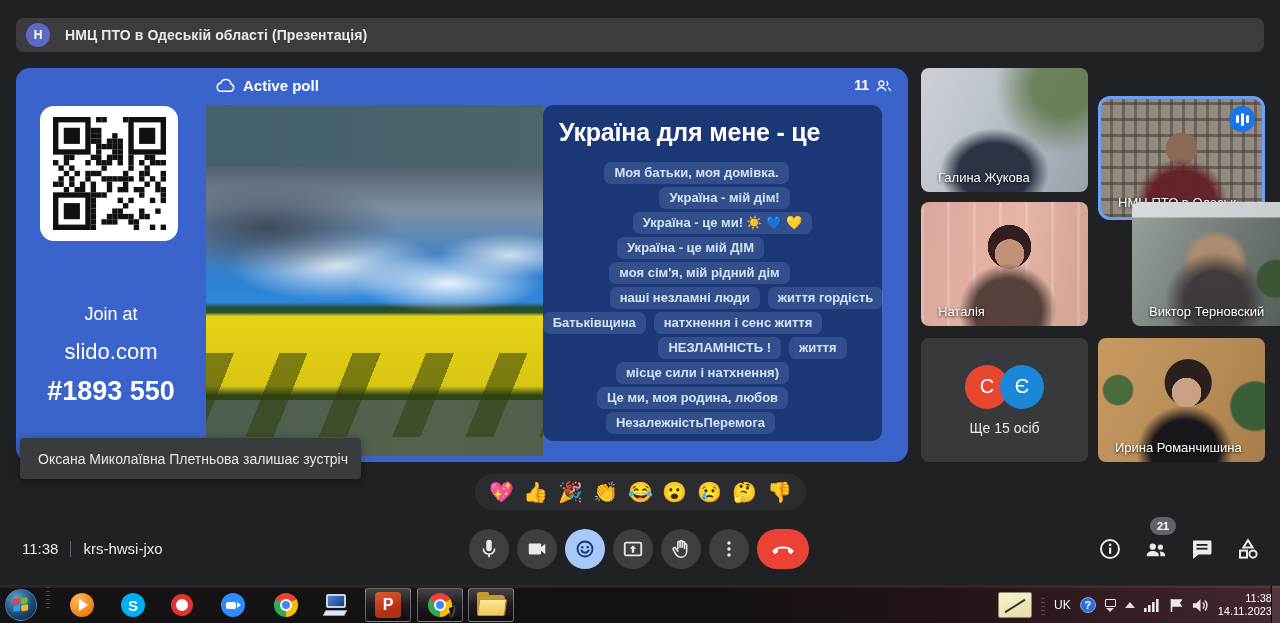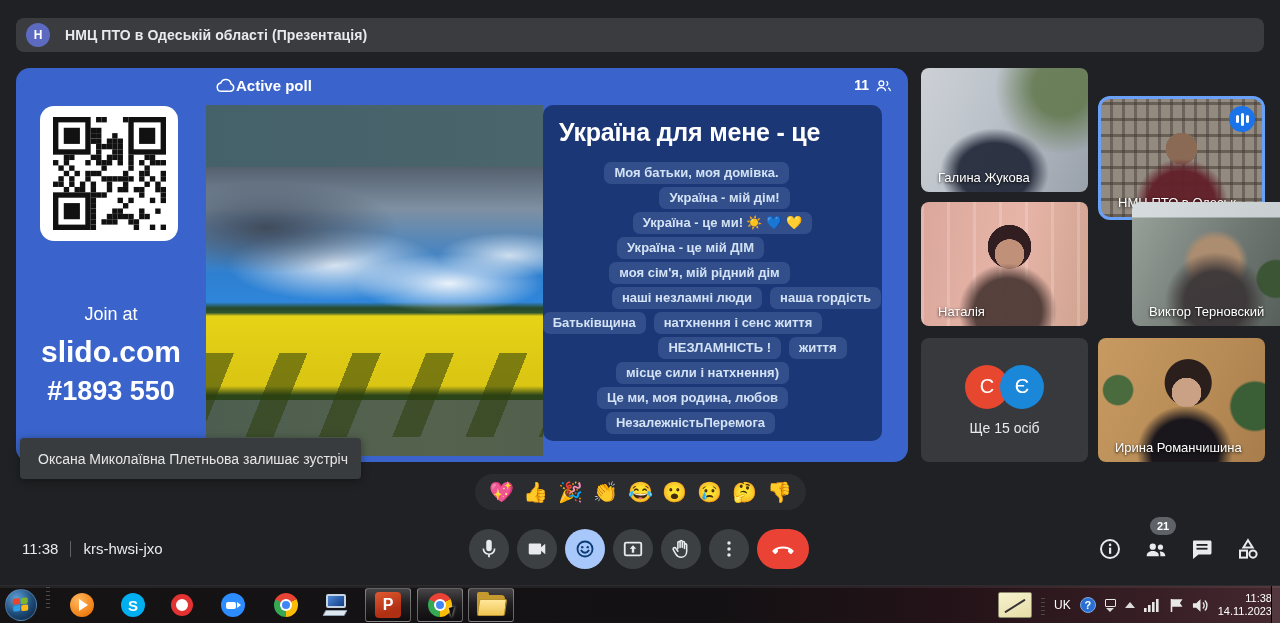--- a/index.html
+++ b/index.html
@@ -10,29 +10,29 @@
   
   .banner { position:absolute; left:16px; top:18px; width:1248px; height:34px;
             background:#3a3c40; border-radius:8px; display:flex; align-items:center; padding-left:10px; }
   .banner .avatar { width:24px; height:24px; border-radius:50%; background:#5c6bc0; color:#fff;
                     font-size:12px; font-weight:700; display:flex; align-items:center; justify-content:center; }
   .banner .title { color:#e8eaed; font-size:14px; font-weight:700; margin-left:15px; letter-spacing:.1px; }
 
   
   .share { position:absolute; left:16px; top:68px; width:892px; height:394px;
            background:#3a64cb; border-radius:14px; overflow:hidden; }
-  .share-header { position:absolute; left:200px; top:9px; display:flex; align-items:center; 
+  .share-header { position:absolute; left:200px; top:9px; display:flex; align-items:center; gap:7px;
                   color:#fff; font-size:15px; font-weight:600; }
   .share-count { position:absolute; right:16px; top:9px; display:flex; align-items:center; gap:6px;
                  color:#fff; font-size:14px; font-weight:600; }
   .qr-card { position:absolute; left:24px; top:38px; width:138px; height:135px; background:#fff;
              border-radius:14px; display:flex; align-items:center; justify-content:center; }
   .join { position:absolute; left:0; top:228px; width:190px; text-align:center; color:#fff; }
   .join .l1 { font-size:18px; font-weight:400; line-height:36px; }
-  .join .l2 { font-size:30px; font-weight:700; line-height:40px; }
+  .join .l2 { font-size:22px; font-weight:400; line-height:40px; }
   .join .l3 { font-size:27px; font-weight:800; line-height:38px; }
 
   .photo { position:absolute; left:190px; top:37px; width:337px; height:351px; }
   .photo .band-top { height:62px; background:linear-gradient(90deg,#45616a,#48636a 60%,#4a656c); }
   .photo .img { height:233px;
     background:
       radial-gradient(ellipse 60% 30% at 18% 26%, rgba(62,72,88,.95), rgba(62,72,88,0) 65%),
       radial-gradient(ellipse 45% 22% at 38% 42%, rgba(235,240,246,.9), rgba(235,240,246,0) 70%),
       radial-gradient(ellipse 40% 18% at 72% 50%, rgba(245,248,252,.95), rgba(245,248,252,0) 70%),
       radial-gradient(ellipse 30% 14% at 90% 38%, rgba(240,245,250,.8), rgba(240,245,250,0) 70%),
@@ -396,21 +396,21 @@
 
         <div class="poll-row">
 
             <span class="pill">моя сім'я, мій рідний дім</span>
           </div>
 
         <div class="poll-row">
 
             <span class="pill">наші незламні люди</span>
 
-            <span class="pill">наша гордість</span>
+            <span class="pill">життя гордість</span>
           </div>
 
         <div class="poll-row">
 
             <span class="pill">Батьківщина</span>
 
             <span class="pill">натхнення і сенс життя</span>
           </div>
 
         <div class="poll-row">

